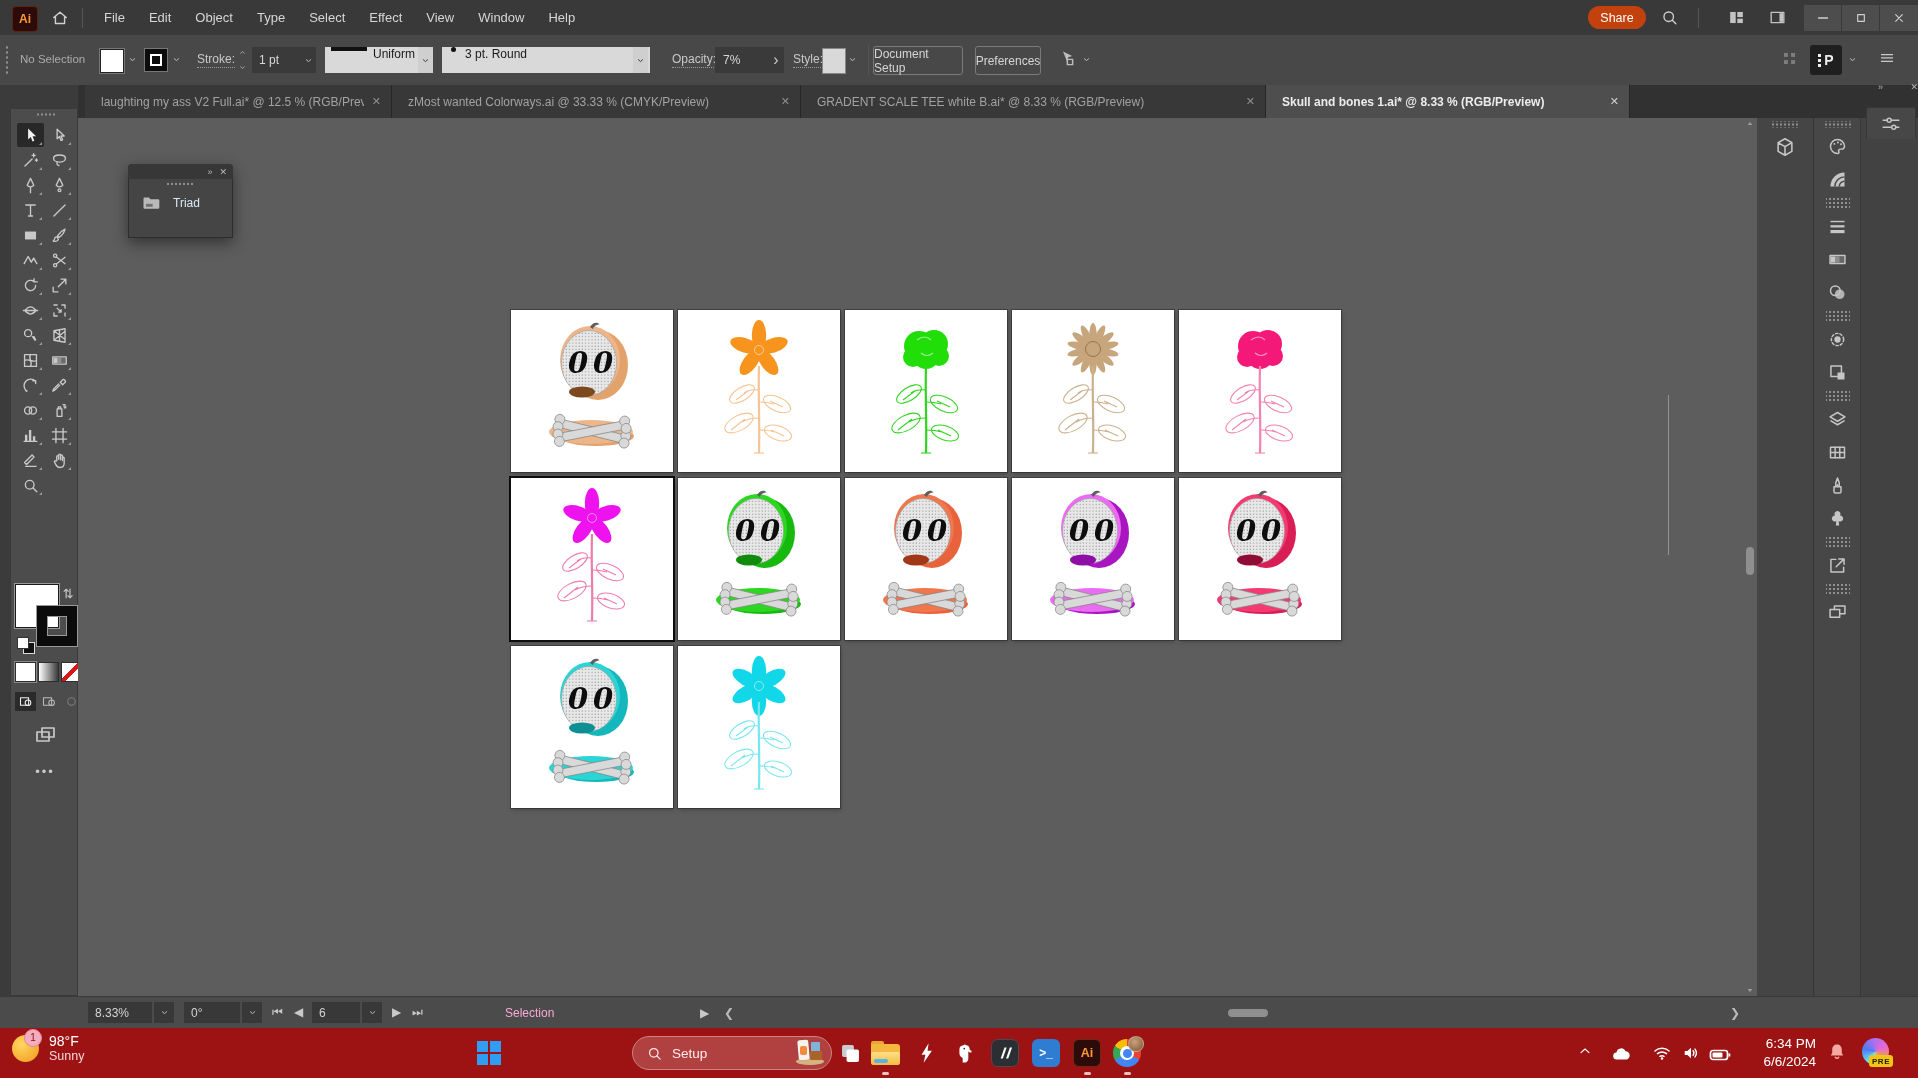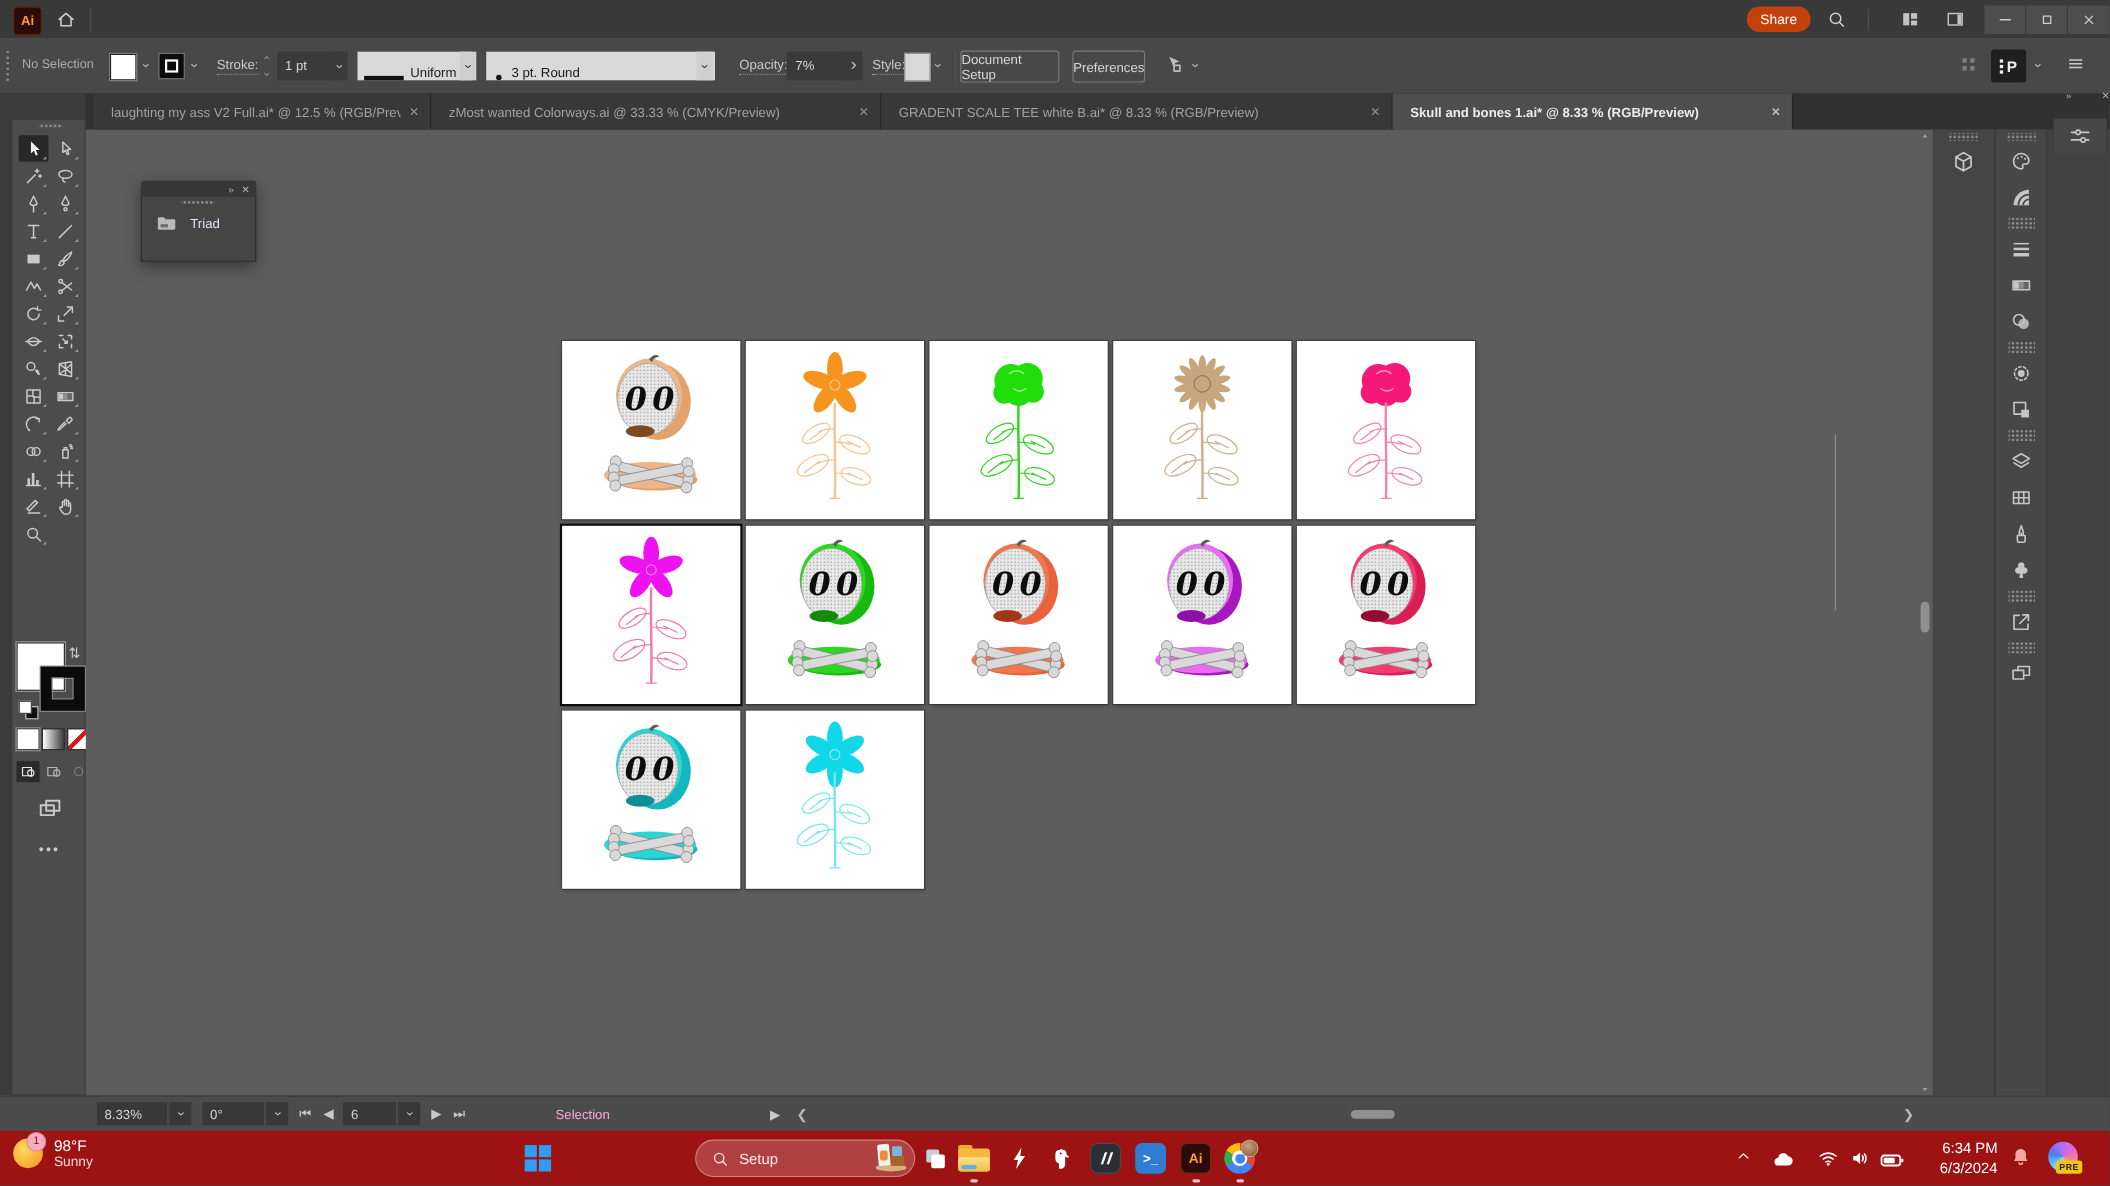--- a/index.html
+++ b/index.html
@@ -30,21 +30,21 @@
   #tb-workspace{left:1768px;top:8px;width:20px;height:20px;color:#c3c3c3;}
   .winbtn{top:5px;width:37px;height:26px;background:#4d4d4d;color:#cfcfcf;display:flex;align-items:center;justify-content:center;}
   #win-min{left:1804px;} #win-max{left:1842px;} #win-close{left:1880px;width:38px;}
 
   
   #controlbar{left:0;top:35px;width:1918px;height:50px;background:#484848;border-bottom:1px solid #373737;}
   #cb-grip{left:5px;top:10px;width:4px;height:30px;}
   .cb-label{color:#ababab;font-size:11.5px;}
   .cb-ulabel{color:#c9c9c9;font-size:12px;border-bottom:1px dotted #9a9a9a;padding-bottom:1px;}
   .cb-darkbox{background:#3a3a3a;color:#d8d8d8;font-size:12px;display:flex;align-items:center;}
-  .cb-lightbox{background:#d9d9d9;color:#1a1a1a;font-size:12px;display:flex;align-items:flex-end;}
+  .cb-lightbox{background:#d9d9d9;color:#1a1a1a;font-size:12px;display:flex;align-items:flex-start;}
   .chev{color:#c9c9c9;}
   #no-selection{left:20px;top:18px;}
   #cb-fill{left:100px;top:14px;width:22px;height:22px;background:#fff;border:1px solid #222;box-shadow:0 0 0 1px #777;}
   #cb-fill-chev{left:126px;top:18px;}
   #cb-stroke{left:145px;top:14px;width:22px;height:22px;background:#0c0c0c;box-shadow:0 0 0 1px #777;display:flex;align-items:center;justify-content:center;}
   #cb-stroke:after{content:"";width:8px;height:8px;border:2px solid #fff;display:block;}
   #cb-stroke-chev{left:170px;top:18px;}
   #stroke-label{left:197px;top:17px;}
   #stroke-stepper{left:236px;top:12px;width:12px;height:26px;display:flex;flex-direction:column;align-items:center;justify-content:space-between;color:#bbb;}
   #stroke-value{left:252px;top:12px;width:48px;height:26px;padding-left:7px;}
@@ -196,20 +196,31 @@
 <div id="app">
 
   <div id="titlebar" class="abs">
     <div id="ai-logo" class="abs">Ai</div>
     <div id="home-btn" class="abs">
         <svg class="icon" viewBox="0 0 24 24" style="width:20px;height:20px">
           <path class="o" d="M4.5 11.5L12 5l7.5 6.5M6.5 10v8.5h11V10"></path>
         </svg>
       </div>
     <div class="tb-sep abs" style="left:82px;top:8px;height:20px;"></div>
+    <div id="menus" class="abs">
+        <span>File</span>
+        <span>Edit</span>
+        <span>Object</span>
+        <span>Type</span>
+        <span>Select</span>
+        <span>Effect</span>
+        <span>View</span>
+        <span>Window</span>
+        <span>Help</span>
+      </div>
     <div id="share-btn" class="abs">Share</div>
     <div id="tb-search" class="abs">
         <svg class="icon" viewBox="0 0 24 24" style="width:19px;height:19px">
           <circle class="o" cx="11" cy="11" r="6"></circle>
           <path class="o" d="M15.5 15.5L20 20"></path>
         </svg>
       </div>
     <div id="tb-sep2" class="tb-sep abs"></div>
     <div id="tb-arrange" class="abs">
         <svg class="icon" viewBox="0 0 24 24" style="width:19px;height:19px">
@@ -1124,21 +1135,21 @@
           <div id="sh-card"></div>
           <div id="sh-hand"></div>
           <div id="sh-gift1"></div>
           <div id="sh-gift2"></div>
       </div>
     </div>
     <div id="pinned-row"></div>
     <div id="tray-row"></div>
     <div id="clock" class="abs">
       <div>6:34 PM</div>
-      <div>6/3/2024</div>
+      <div>6/6/2024</div>
     </div>
     <svg id="bell" class="icon abs" viewBox="0 0 24 24">
         <path class="f" d="M12 3.8c3.1 0 5.2 2.3 5.2 5.4v3.9l1.6 2.6H5.2l1.6-2.6V9.2c0-3.1 2.1-5.4 5.2-5.4z"></path>
         <path class="o" d="M10.3 17.8a1.9 1.9 0 003.4 0"></path>
       </svg>
     <div id="copilot" class="abs">
         <div id="copilot-badge">PRE</div>
       </div>
   <div class="pinned abs" style="left: 835px; color: rgb(255, 255, 255);">
         <svg class="icon" viewBox="0 0 24 24" style="width:27px;height:27px">

